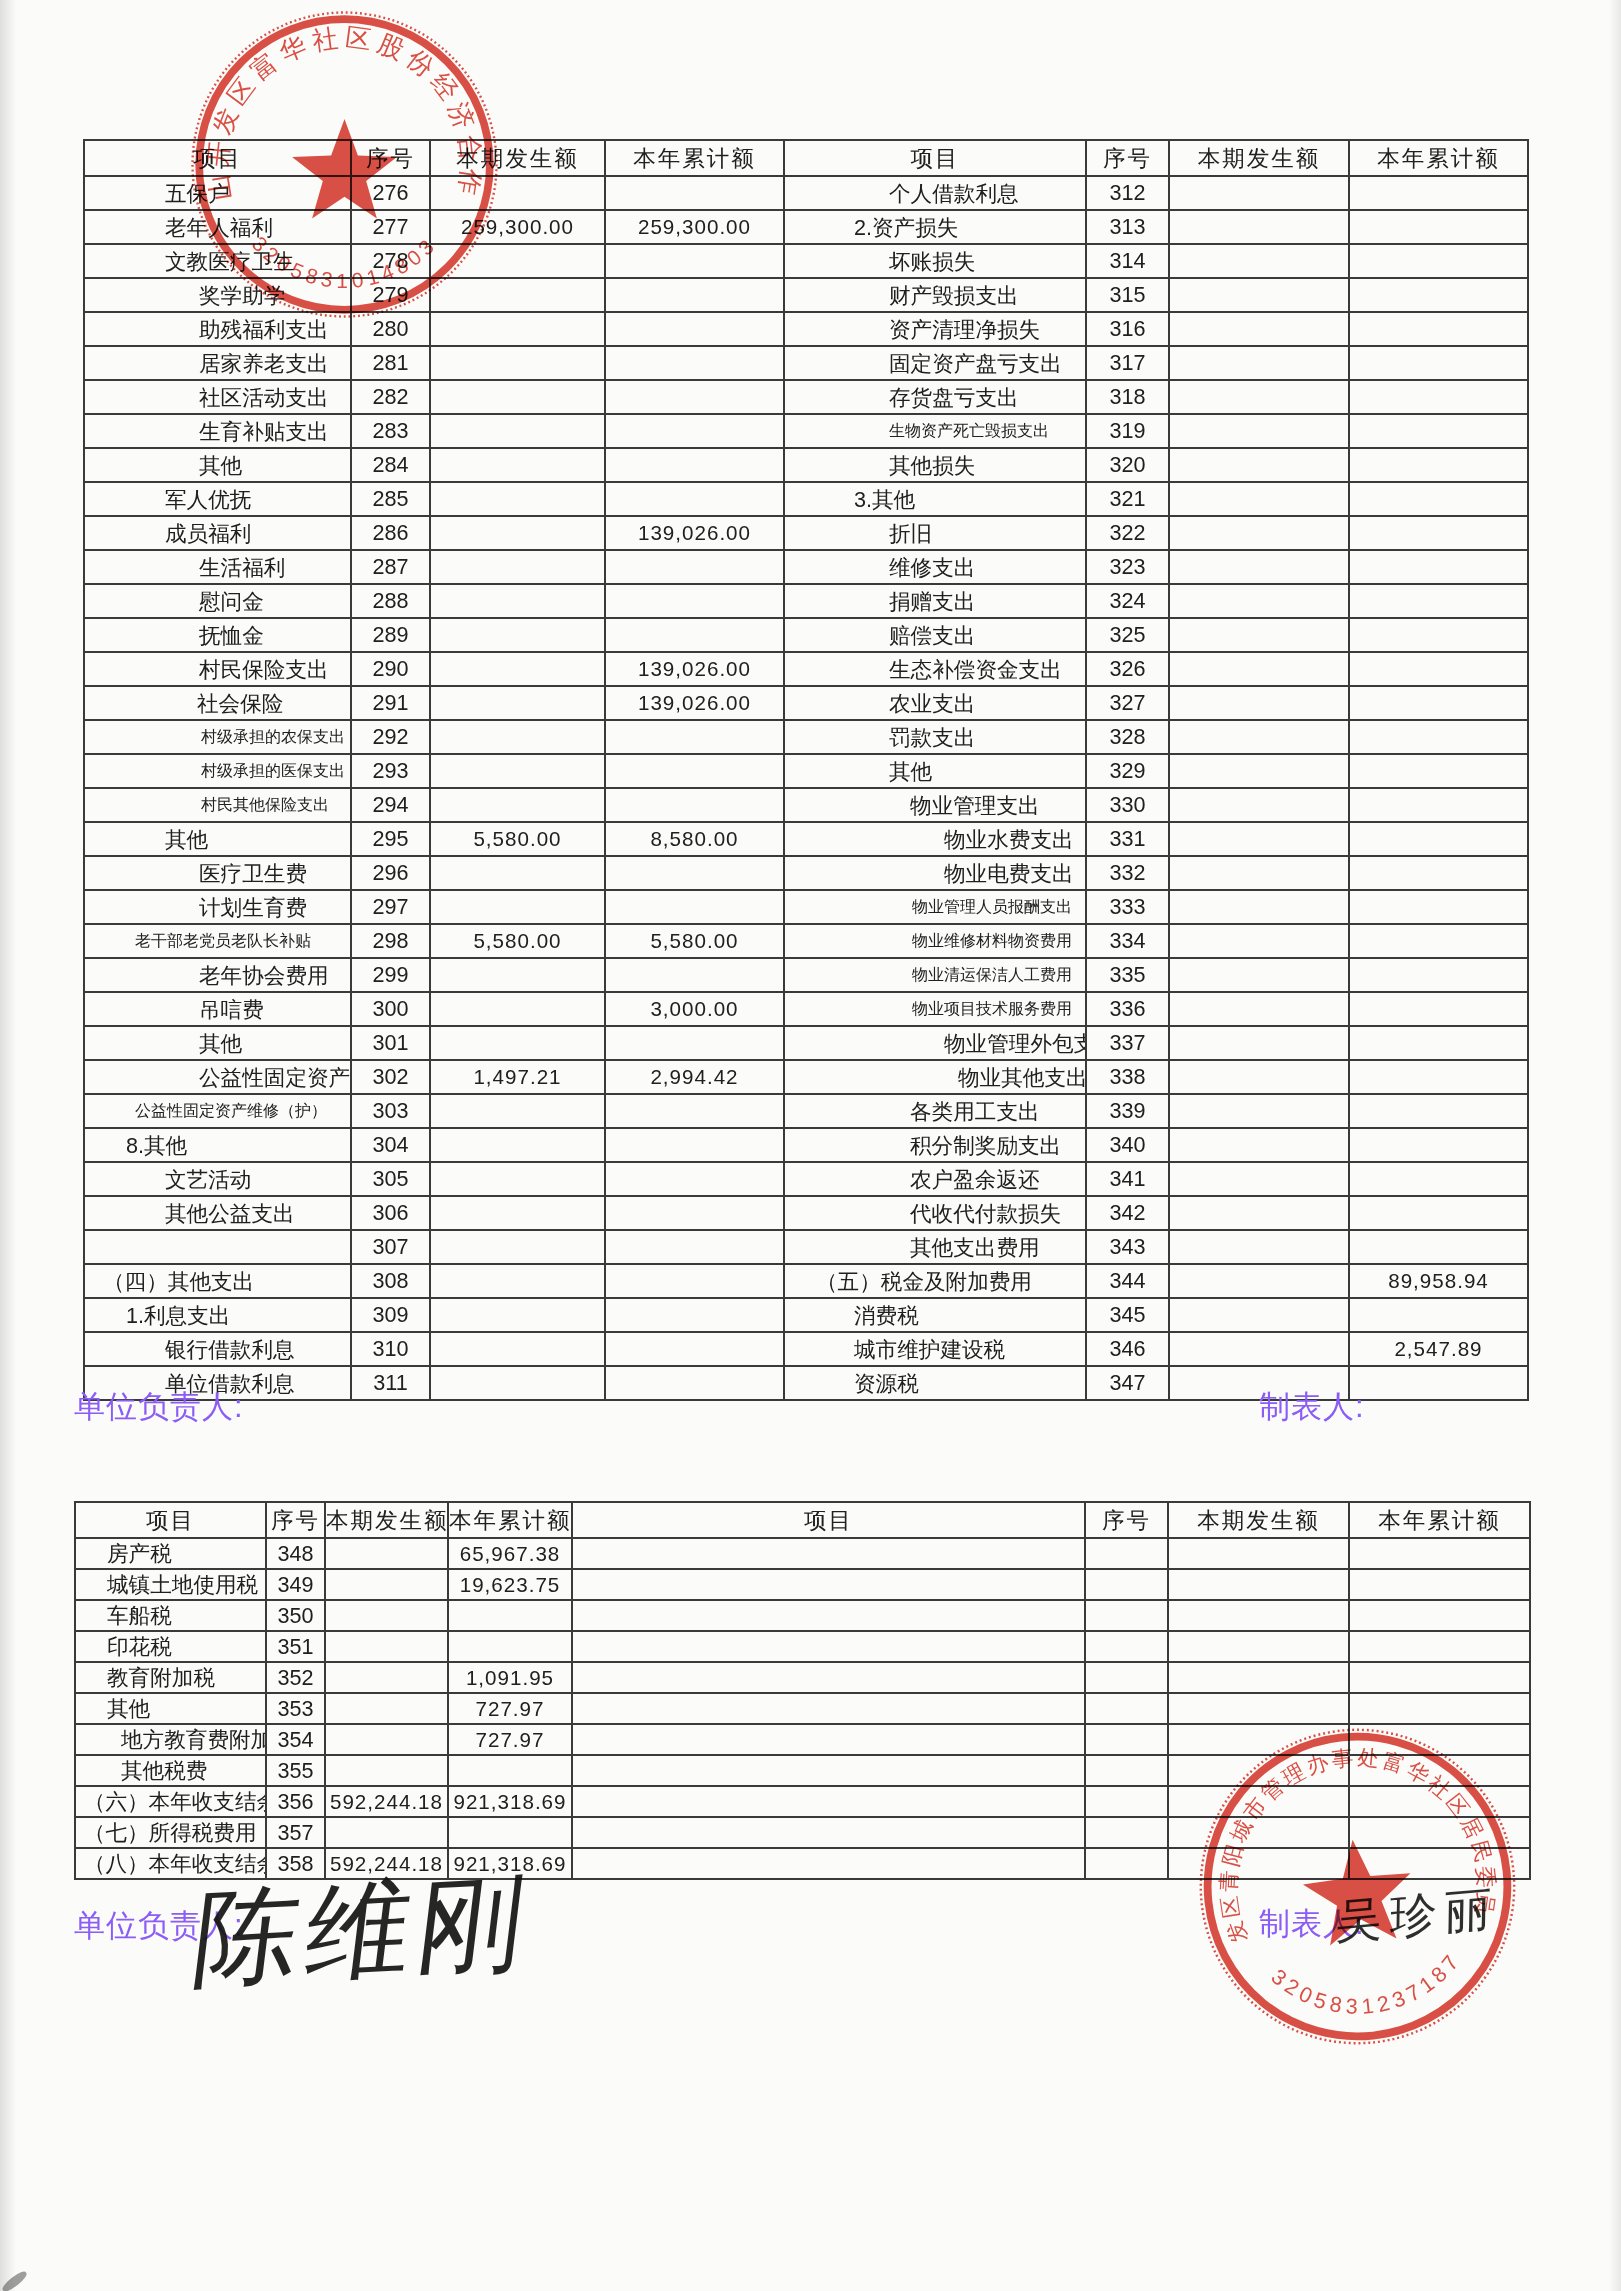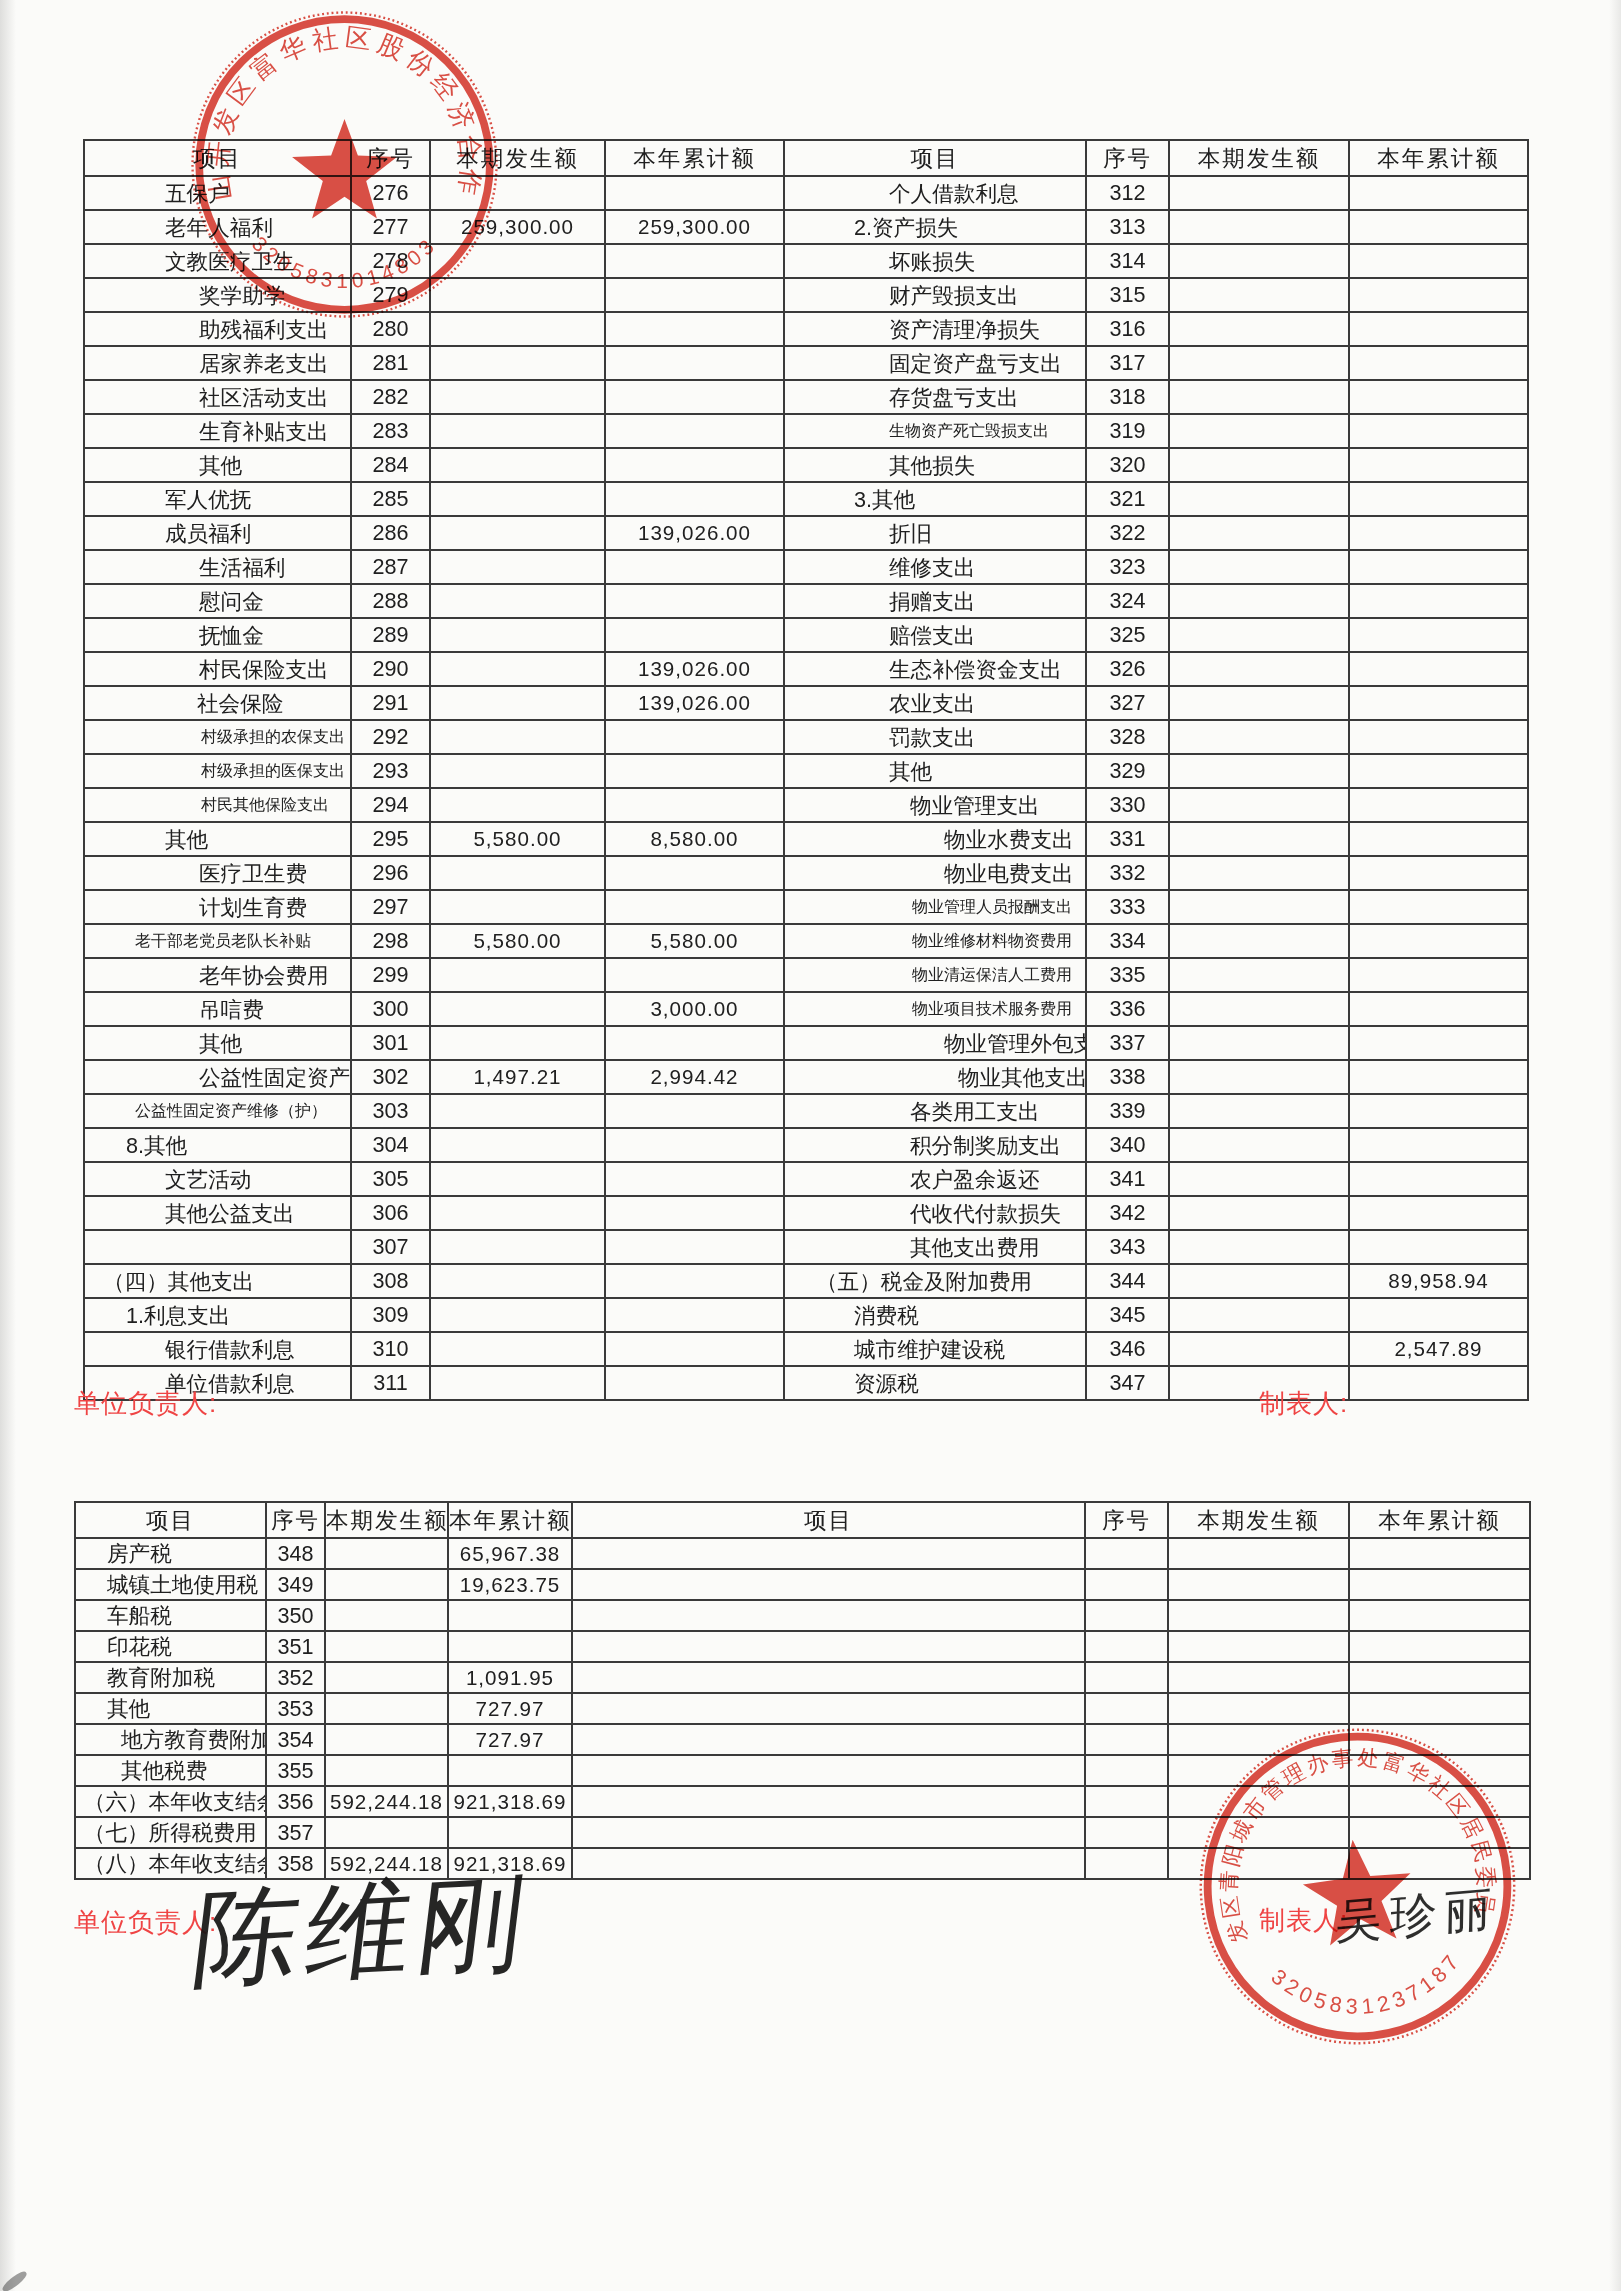--- a/index.html
+++ b/index.html
@@ -31,21 +31,21 @@
   .cL.ind0{padding-left:18px}.cL.ind1{padding-left:41px}.cL.ind2{padding-left:80px}
   .cL.ind3{padding-left:114px}.cL.ind4{padding-left:112px}
   .cL.sm.ind3{padding-left:50px}.cL.sm.ind4{padding-left:116px}
   
   .cR.ind0{padding-left:31px}.cR.ind1{padding-left:69px}.cR.ind2{padding-left:104px}
   .cR.ind3{padding-left:125px}.cR.ind4{padding-left:159px}.cR.ind5{padding-left:173px}
   .cR.sm.ind4{padding-left:127px}
   
   .t2 .cL.ind0{padding-left:7.8px}.t2 .cL.ind1{padding-left:31px}.t2 .cL.ind2{padding-left:45px}
 
-  .label{position:absolute;font-size:26px;letter-spacing:1px;color:#ef4444;}
+  .label{position:absolute;font-size:31px;letter-spacing:1px;color:#8b5cf6;}
   .sig-big{
     position:absolute;left:194px;top:1860px;font-size:106px;color:#141414;
     transform:rotate(-3deg) skewX(-10deg);opacity:.92;letter-spacing:5.9px;
     font-family:"Liberation Serif","DejaVu Serif",serif;
   }
   .sig-small{
     position:absolute;left:1335px;top:1884px;font-size:47px;color:#181818;
     transform:rotate(-5deg) skewX(-6deg);letter-spacing:7.8px;opacity:.9;
     font-family:"Liberation Serif","DejaVu Serif",serif;
   }

